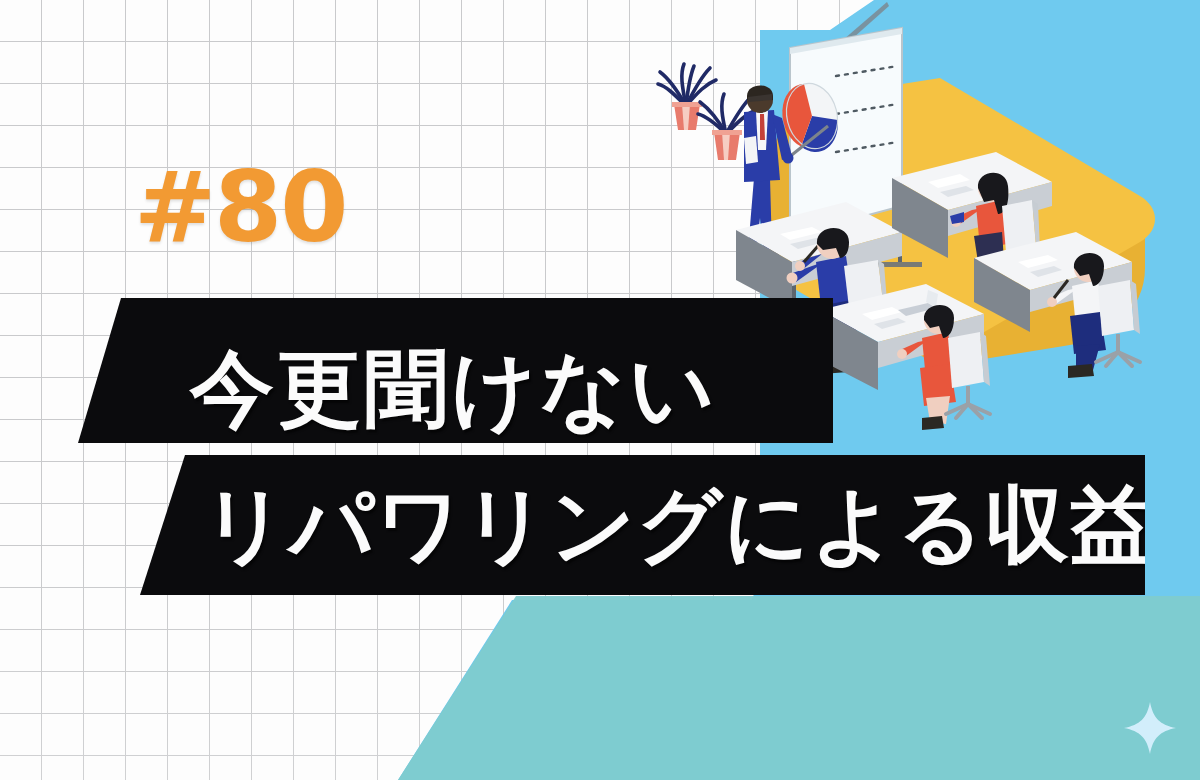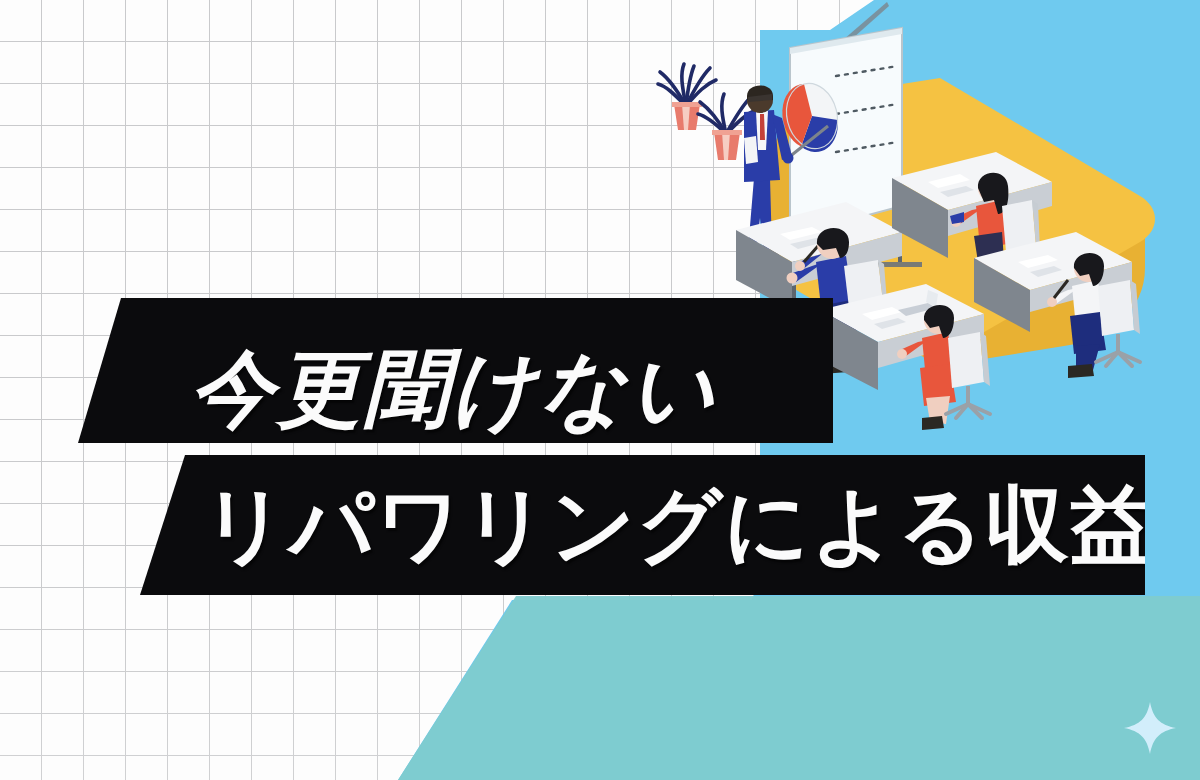--- a/index.html
+++ b/index.html
@@ -114,21 +114,20 @@
     font-family: "DejaVu Sans", sans-serif;
     text-shadow: 2px 3px 2px rgba(0,0,0,.55);
   }
 
   .banner-1 {
     left: 78px;
     top: 298px;
     width: 755px;
     height: 181px;
     clip-path: polygon(43px 0px, 755px 0px, 755px 145px, 0px 145px);
-    font-style: italic;
   }
   .banner-1 .txt {
     font-size: 84px;
     letter-spacing: 3px;
     margin-left: 112px;
     line-height: 1;
   }
 
   .banner-2 {
     left: 140px;
@@ -364,20 +363,21 @@
           <line x1="478" y1="342" x2="456" y2="352"></line>
           <line x1="478" y1="342" x2="500" y2="352"></line>
           <line x1="478" y1="342" x2="466" y2="356"></line>
           <line x1="478" y1="342" x2="492" y2="356"></line>
         </g>
       </g>
 
     </g>
   </svg>
 
+  <div class="hash-num">#80</div>
 
   <div class="banner banner-1">
     <span class="txt">今更聞けない</span>
   </div>
 
   <div class="banner banner-2">
     <span class="txt">リパワリングによる収益改善</span>
   </div>
 
   <svg class="sparkle" viewBox="0 0 56 56">

